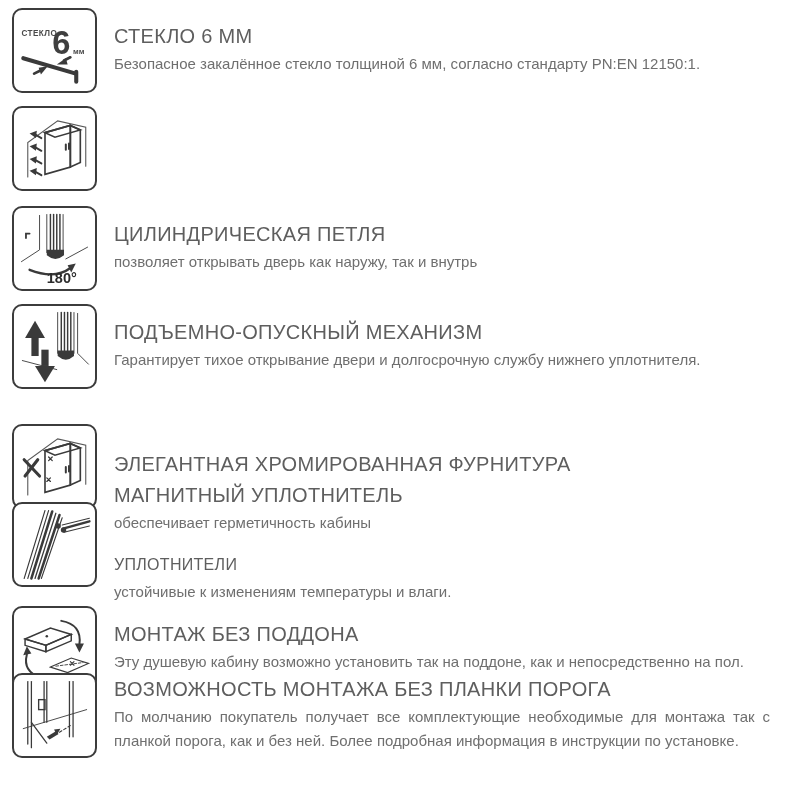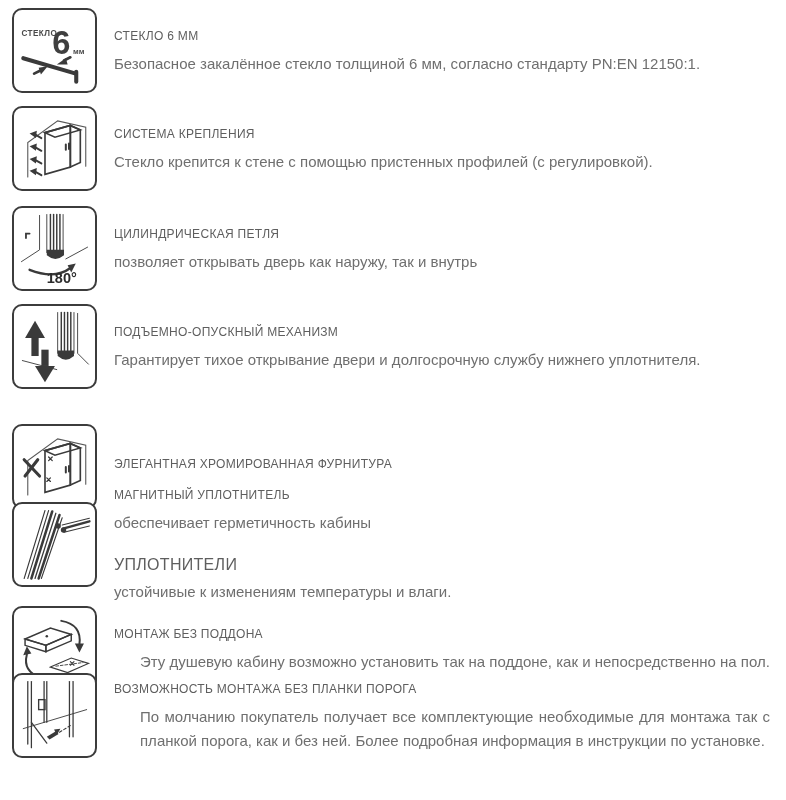--- a/index.html
+++ b/index.html
@@ -16,29 +16,29 @@
   .row:nth-of-type(6){top:502px}
   .row:nth-of-type(7){top:606px}
   .row:nth-of-type(8){top:673px}
   .icon-box{
     flex:0 0 auto;width:81px;height:81px;border:2px solid var(--icon_border,#3c3c3c);
     border-radius:10px;background:#fff;display:flex;align-items:center;justify-content:center;
   }
   .icon-box svg{width:77px;height:77px;display:block;}
   .textcol{margin-left:17px;width:656px;}
   .f-title{
-    font-size:12px;line-height:20px;margin:0 0 6px;letter-spacing:.3px;
+    font-size:20px;line-height:20px;margin:0 0 6px;letter-spacing:.3px;
     color:var(--title_text,#5e5e5e);font-weight:400;
   }
   .f-subtitle{
     font-size:16px;line-height:20px;margin:20px 0 5px;letter-spacing:.3px;
     color:var(--title_text,#5e5e5e);font-weight:400;
   }
   .f-desc{font-size:15px;line-height:24px;margin:0;color:var(--body_text,#6f6f6f);}
-  .justify{text-align:justify;margin-left:26px;}
+  .justify{text-align:justify;}
   .ic{stroke:var(--icon_stroke,#3a3a3a);fill:none;stroke-linecap:round;}
   .ic-fill{fill:var(--icon_stroke,#3a3a3a);stroke:none;}
   svg text{font-family:"Liberation Sans",sans-serif;stroke:none;}
 </style>
 </head>
 <body>
 
 <div class="page">
 
   <div class="row">
@@ -73,24 +73,20 @@
         <path class="ic" d="M28 31 L21 27" stroke-width="2.2"></path>
           <polygon class="ic-fill" points="15,26 23,23 22,31"></polygon>
         <path class="ic" d="M28 45 L21 41" stroke-width="2.2"></path>
           <polygon class="ic-fill" points="15,40 23,37 22,45"></polygon>
         <path class="ic" d="M28 59 L21 55" stroke-width="2.2"></path>
           <polygon class="ic-fill" points="15,54 23,51 22,59"></polygon>
         <path class="ic" d="M28 72 L21 68" stroke-width="2.2"></path>
           <polygon class="ic-fill" points="15,67 23,64 22,72"></polygon>
       </svg>
     </div>
-    <div class="textcol">
-      <h3 class="f-title">СИСТЕМА КРЕПЛЕНИЯ</h3>
-      <p class="f-desc">Стекло крепится к стене с помощью пристенных профилей (с регулировкой).</p>
-    </div>
   </div>
 
   <div class="row">
     <div class="icon-box">
       <svg viewBox="0 0 85 85">
         <path class="ic" d="M6 57 L26 44 L26 6" stroke-width="1"></path>
         <path class="ic" d="M55 54 L79 41" stroke-width="1"></path>
         <path class="ic" d="M11 31 L11 26 L15 26" stroke-width="2"></path>
         <path class="ic" d="M34 5 L34 47" stroke-width="1"></path>
         <path class="ic" d="M52 5 L52 47" stroke-width="1"></path>

